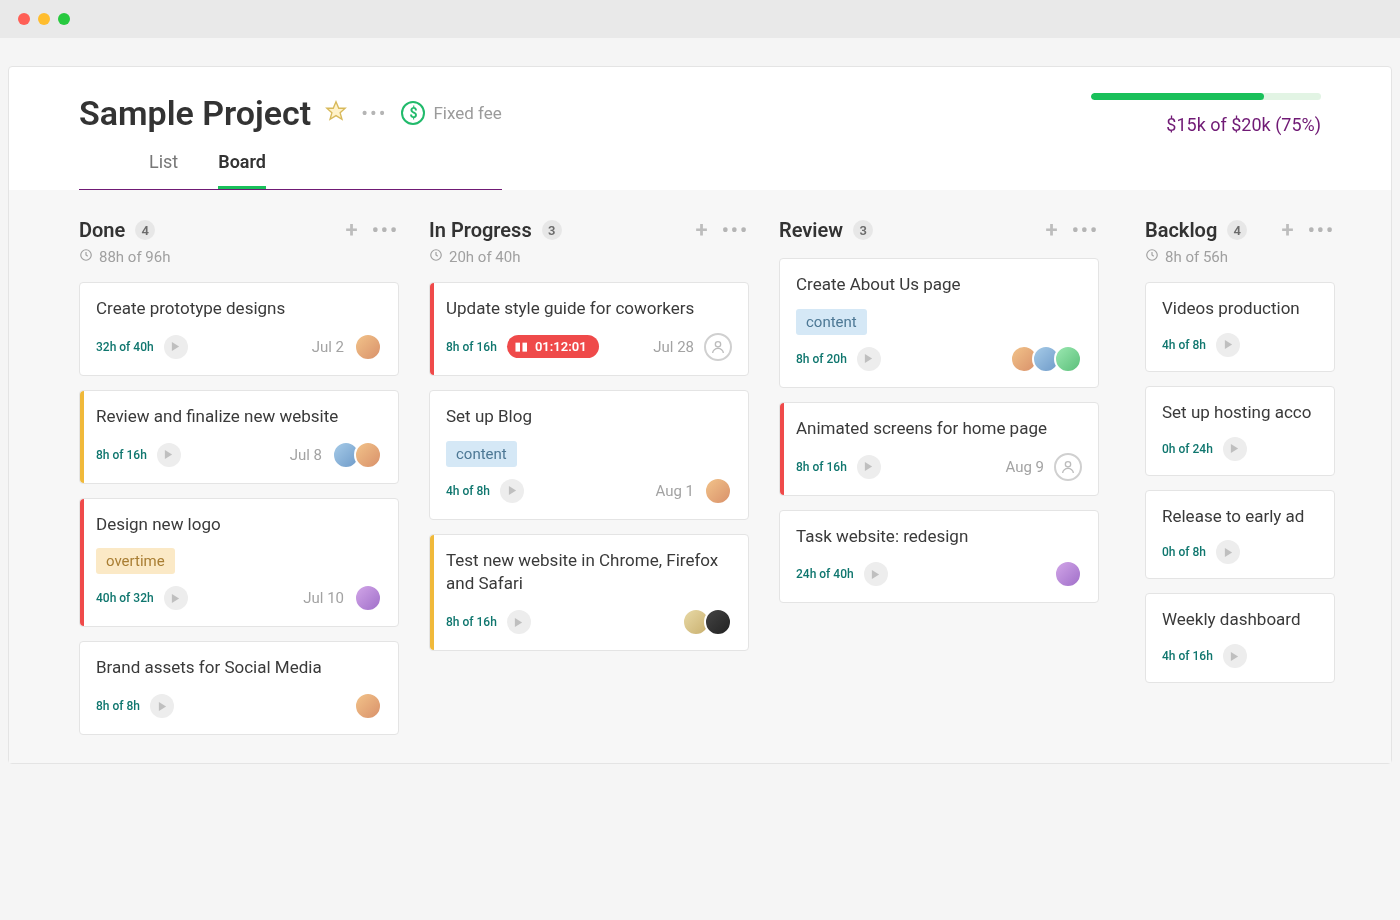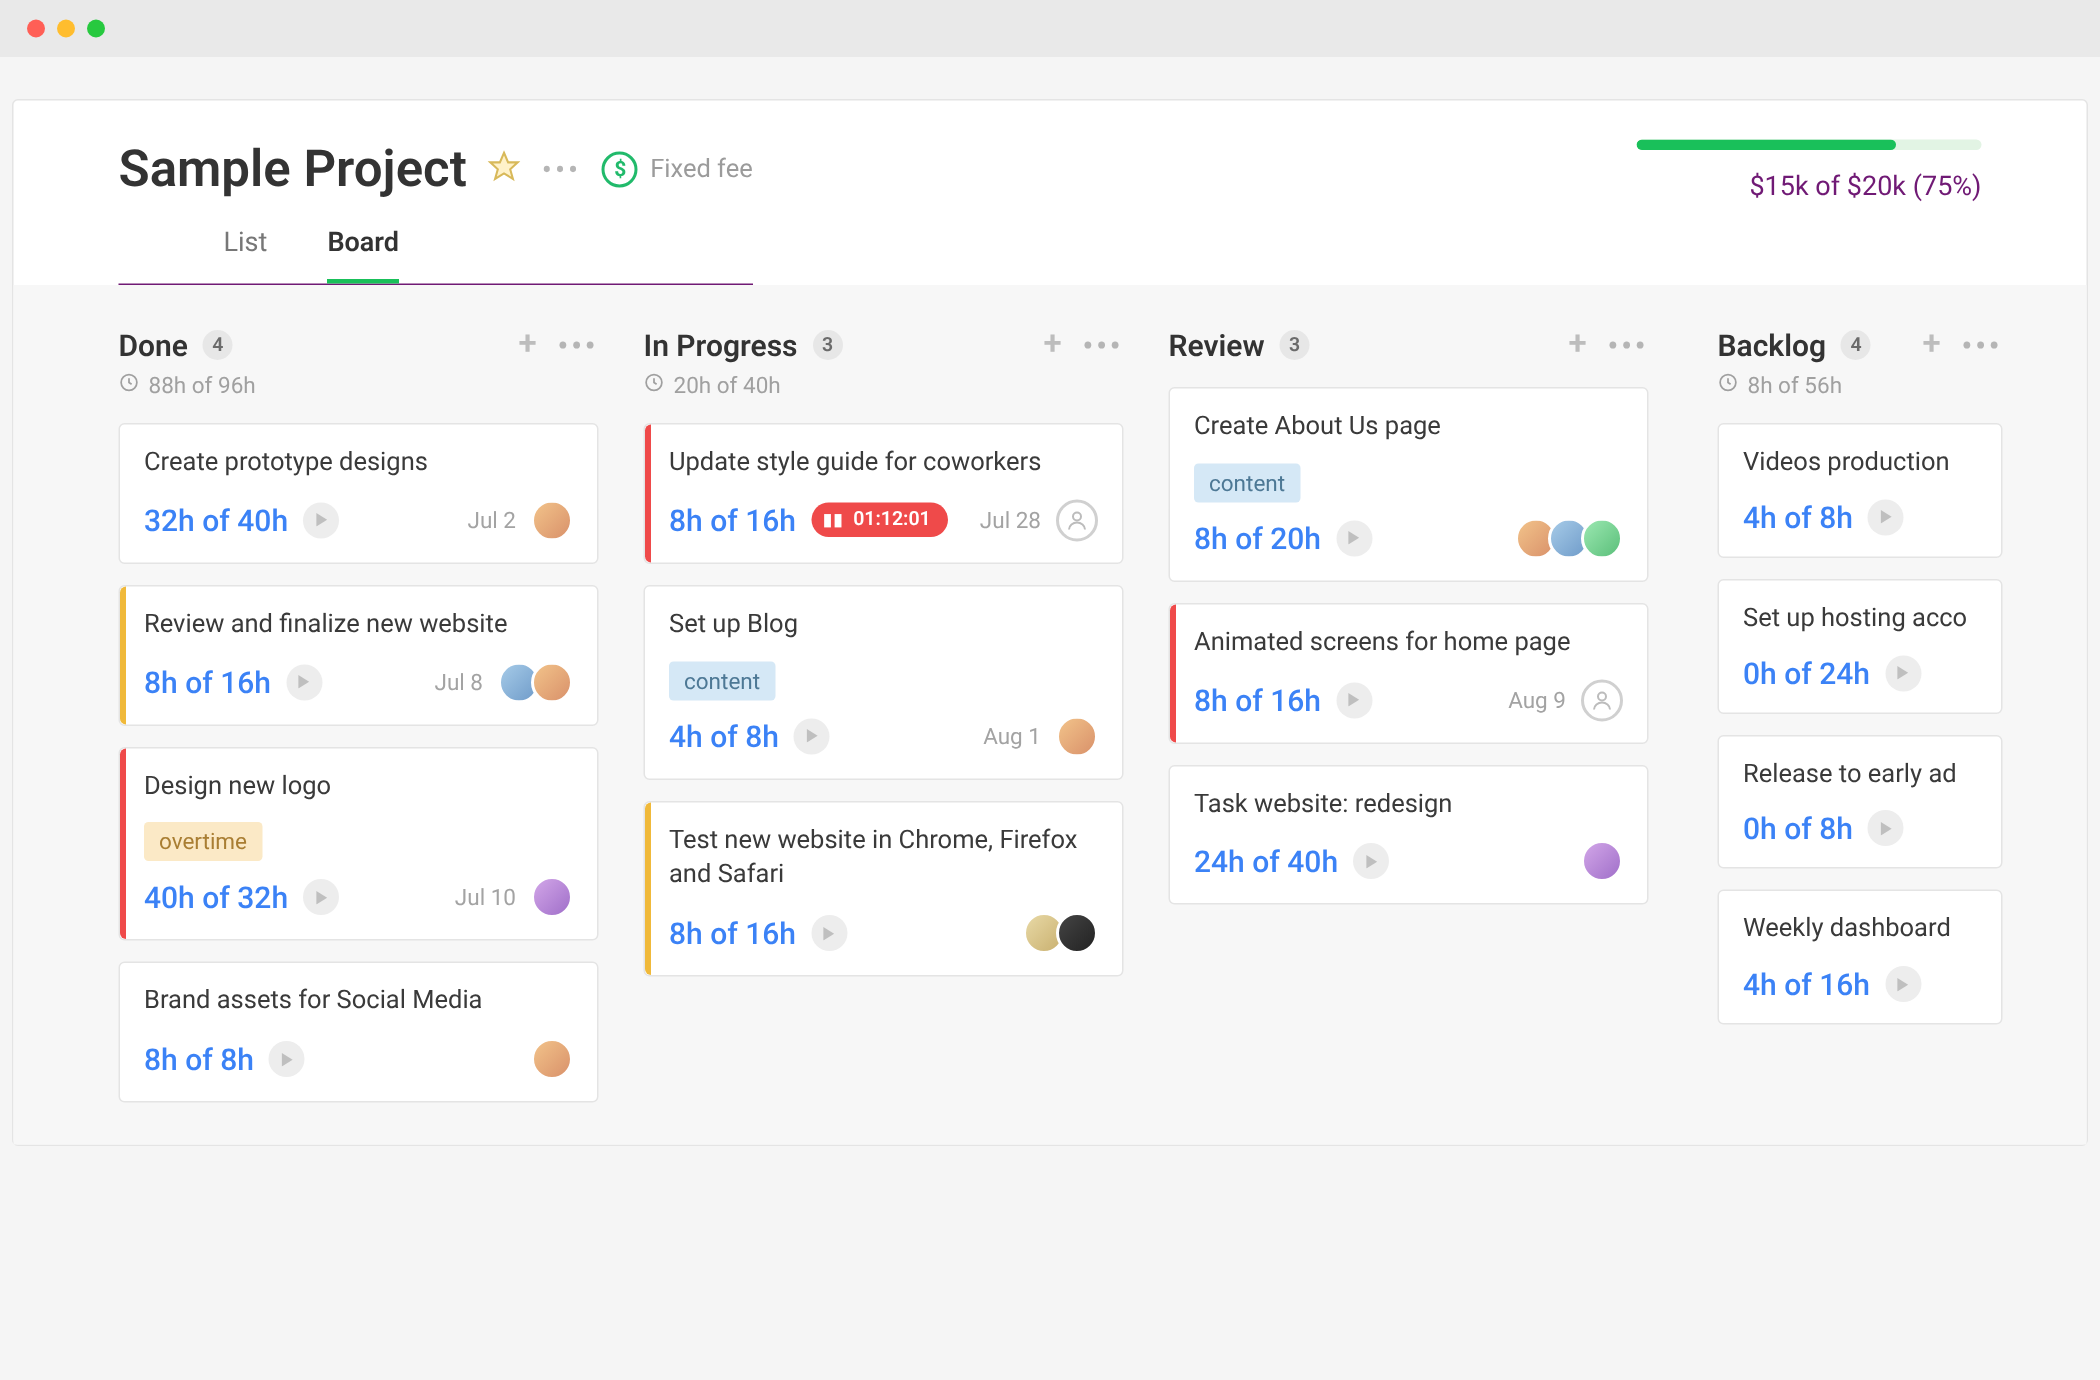--- a/index.html
+++ b/index.html
@@ -86,21 +86,21 @@
   }
   .stripe { position:absolute; left:0; top:0; bottom:0; width:4px; border-radius:4px 0 0 4px; }
   .card-title { font-size:17px; color:#3a3a3a; line-height:1.4; margin-bottom:12px;}
   .tag {
     display:inline-block; font-size:15px; padding:4px 10px; border-radius:3px; margin-bottom:10px;
   }
   .tag-content  { background:#d5e8f6; color:#4d7895; }
   .tag-overtime { background:#fbe9c6; color:#a97e33; }
 
   .card-foot { display:flex; align-items:center; gap:10px; }
-  .hours { font-size:20px; color:#3b82f6; font-weight:500; }
+  .hours { font-size:12px; color:#0f766e; font-weight:500; }
   .play-btn {
     width:24px; height:24px; border-radius:50%; background:#ededed;
     display:flex; align-items:center; justify-content:center; cursor:pointer;
   }
   .play-btn svg { width:9px; height:9px; fill:#bfbfbf; }
   .spacer { flex:1; }
   .date { color:#a3a3a3; font-size:15px; }
   .avatars { display:flex; }
   .avatar {
     width:28px; height:28px; border-radius:50%; border:2px solid #fff;

